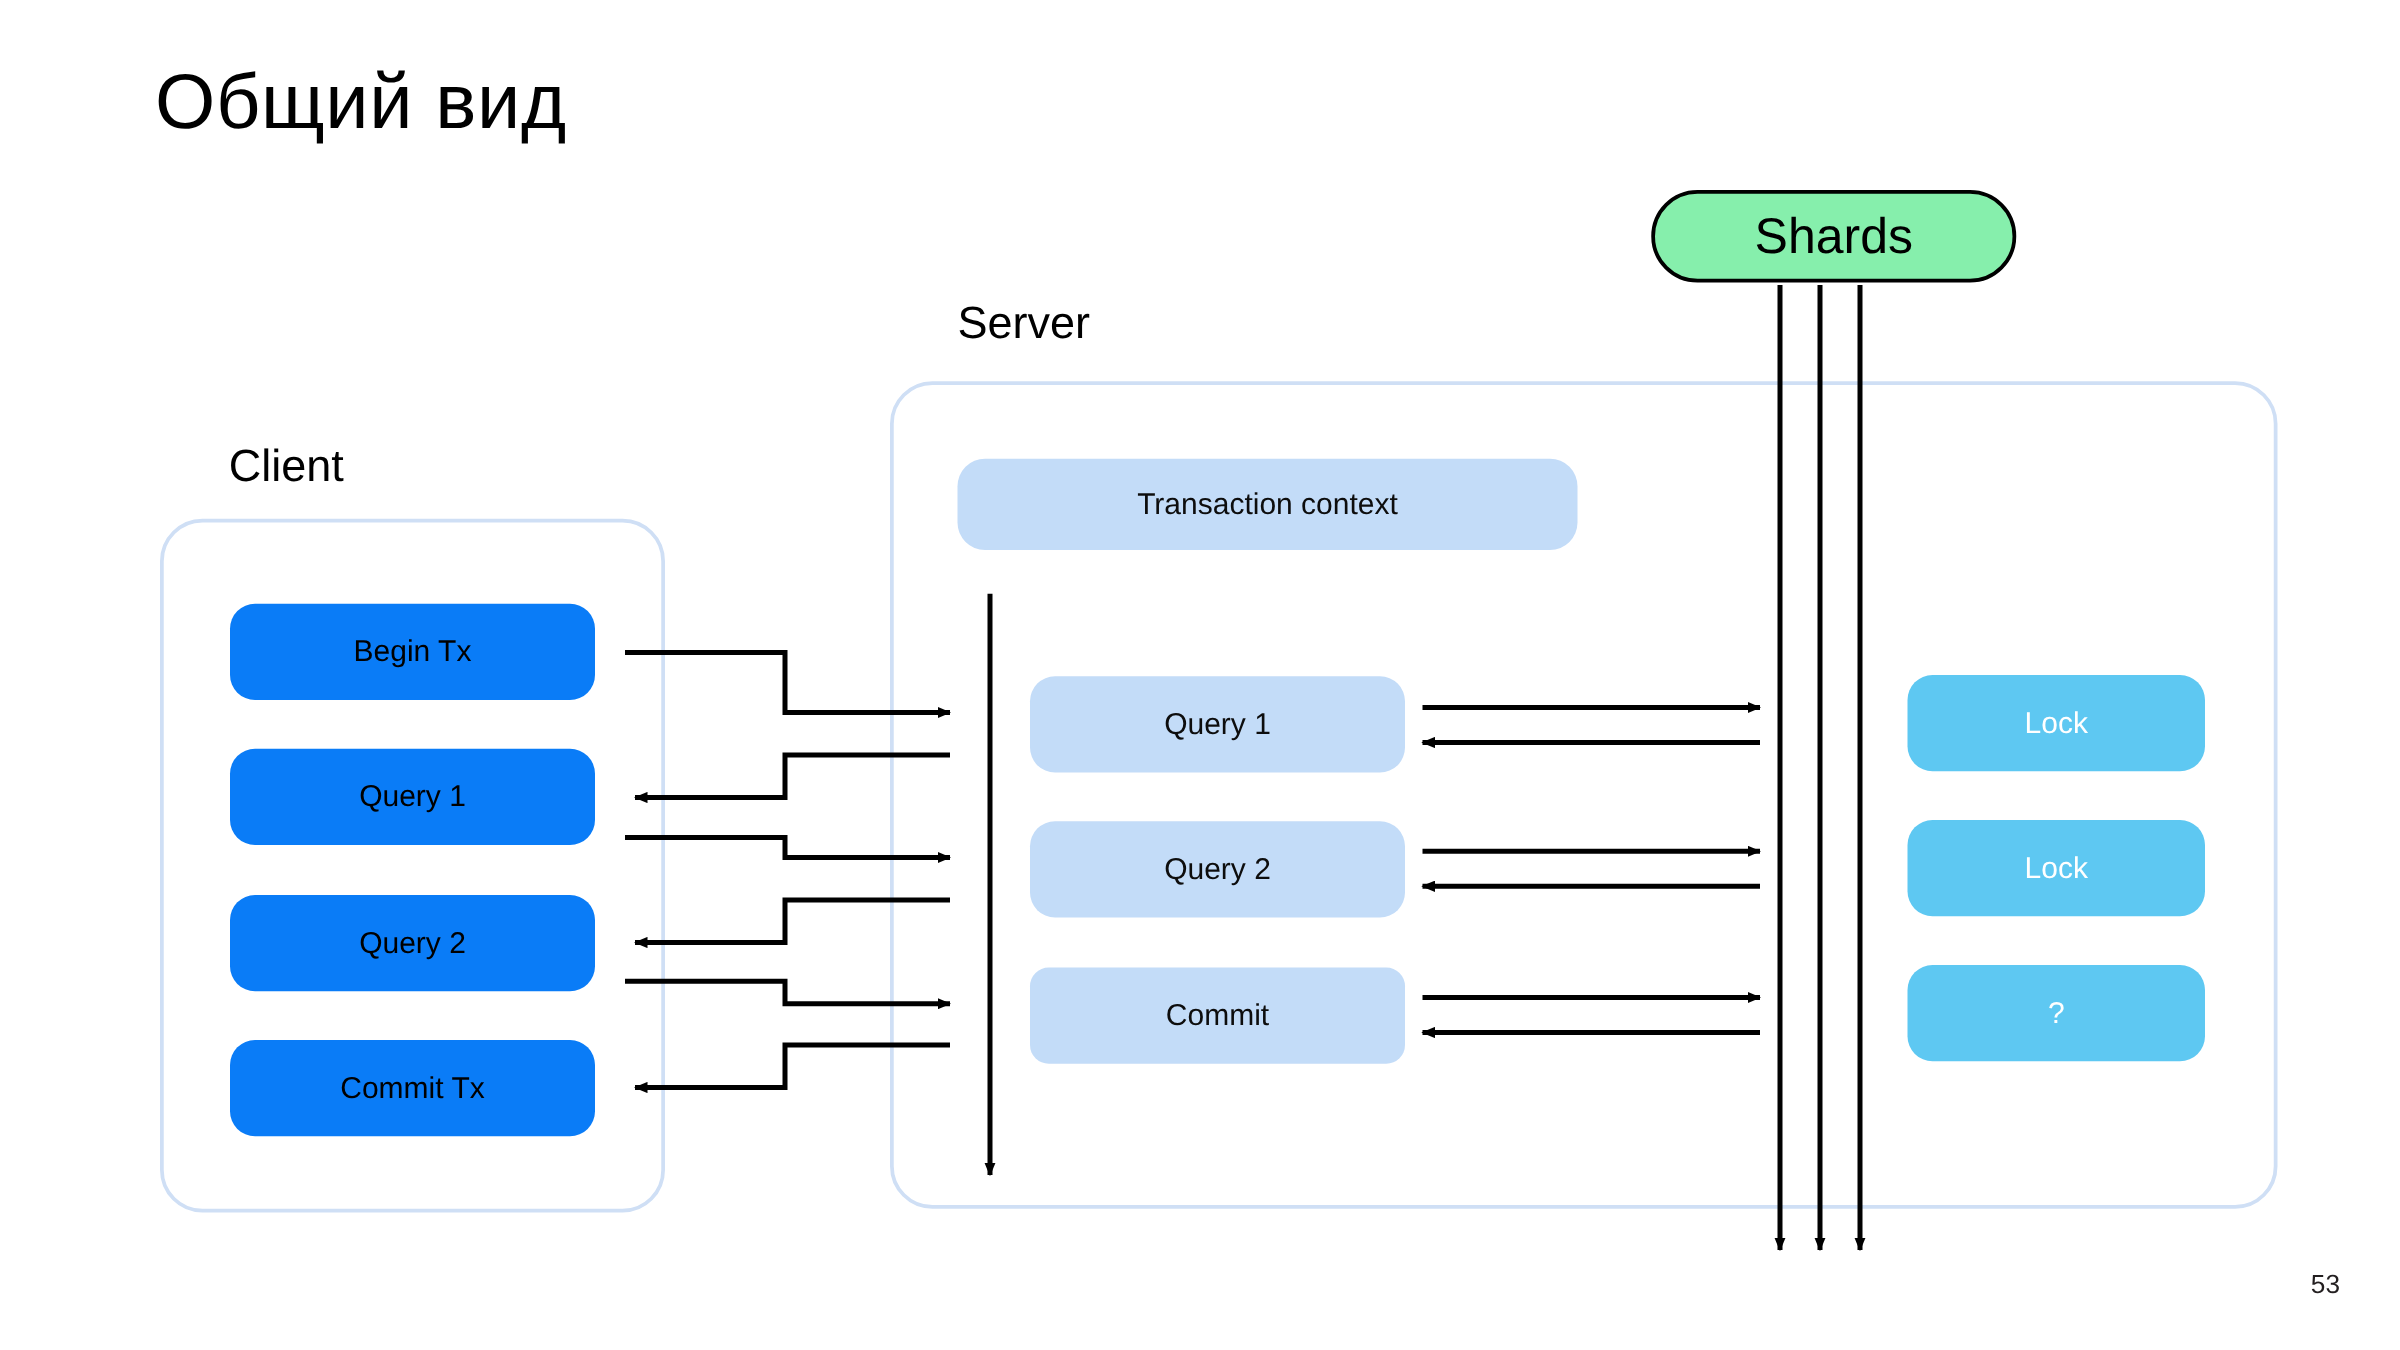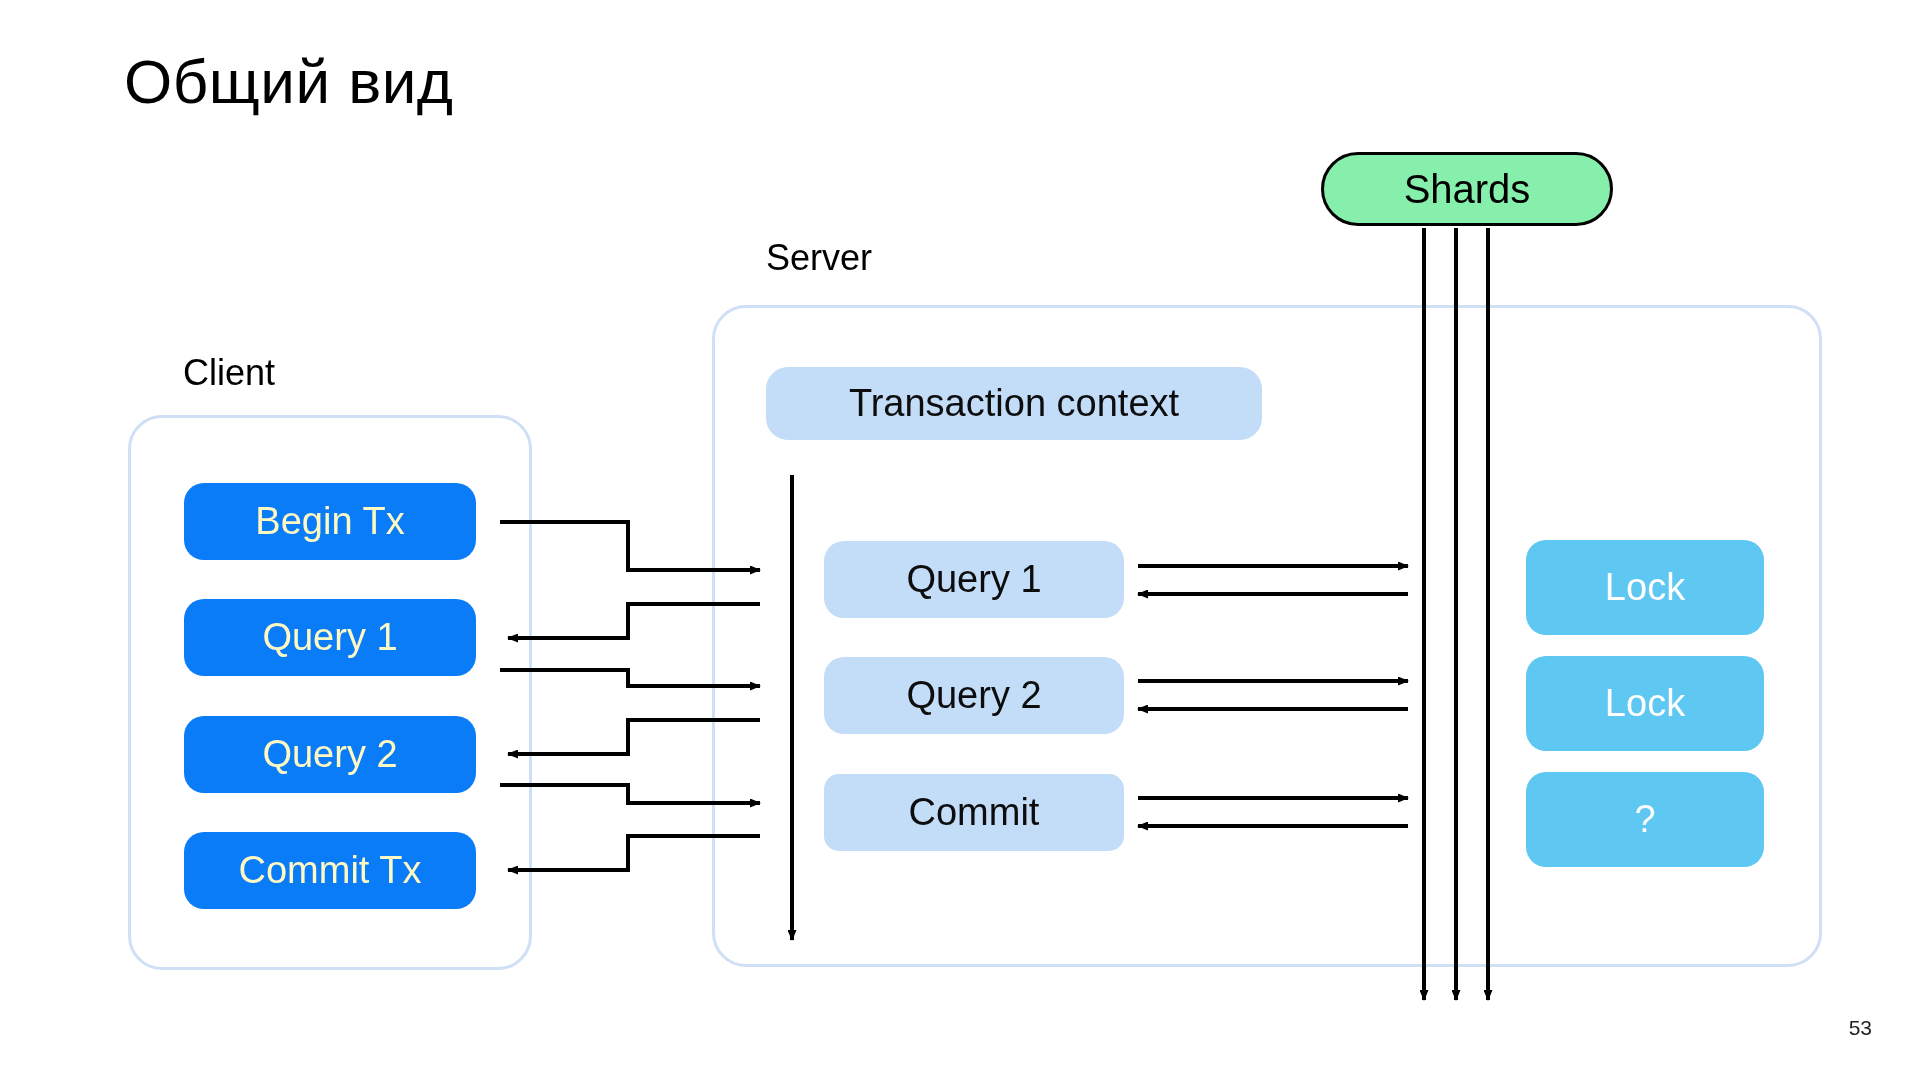--- a/index.html
+++ b/index.html
@@ -59,43 +59,43 @@
   #panel-server { left: 712px; top: 305px; width: 1110px; height: 662px; }
 
   
   .pill {
     position: absolute;
     display: flex;
     align-items: center;
     justify-content: center;
     border-radius: 20px;
     box-sizing: border-box;
-    font-size: 38px;
+    font-size: 24px;
     white-space: nowrap;
   }
   .pill-client {
     background: #0a7cf7;
-    color: #fef9c3;
+    color: #000000;
     left: 184px;
     width: 292px;
     height: 77px;
   }
   .pill-server {
     background: #c3dcf8;
     color: #0d0d0d;
     left: 824px;
     width: 300px;
     height: 77px;
   }
   .pill-shard {
     background: #5ec8f2;
     color: #ffffff;
     left: 1526px;
     width: 238px;
-    height: 95px;
+    height: 77px;
   }
   #pill-txcontext {
     background: #c3dcf8;
     color: #0d0d0d;
     left: 766px;
     top: 367px;
     width: 496px;
     height: 73px;
     border-radius: 22px;
   }

